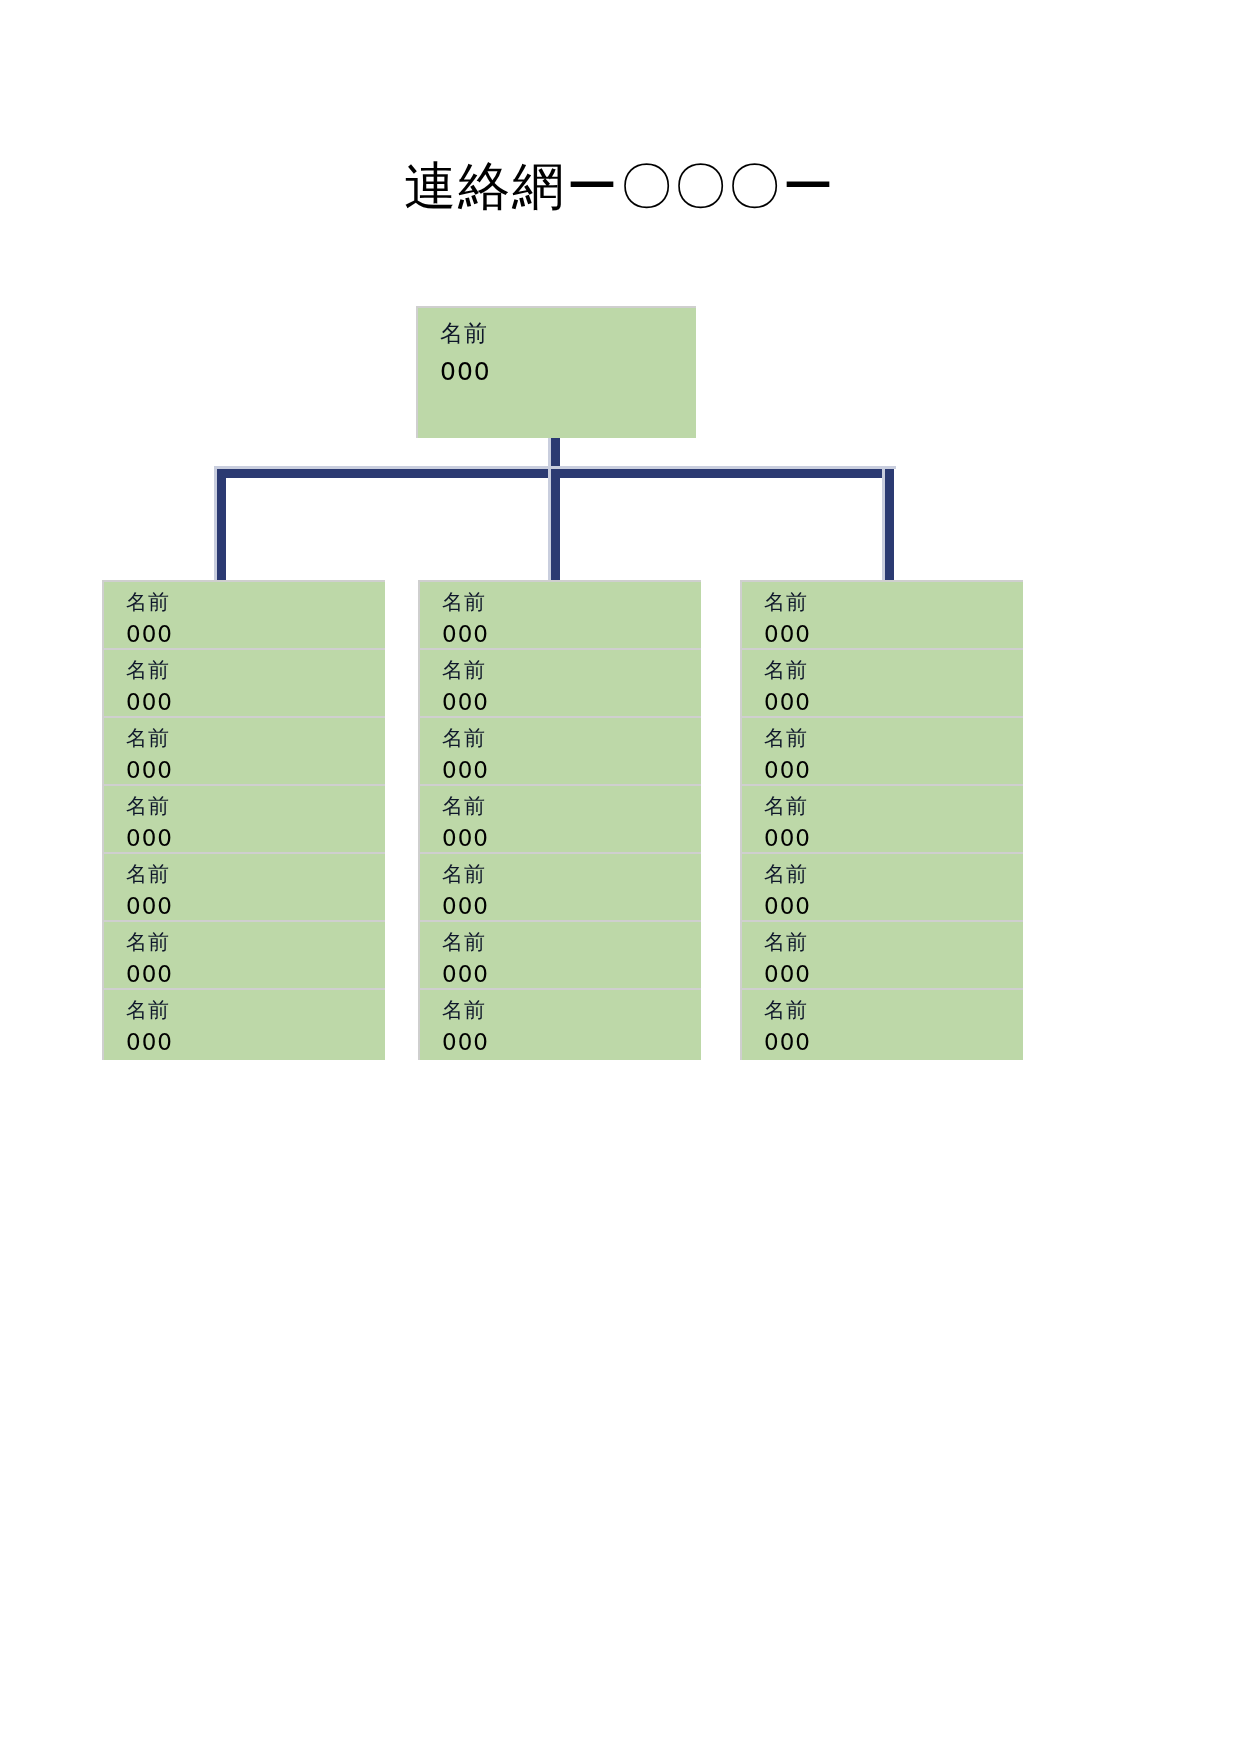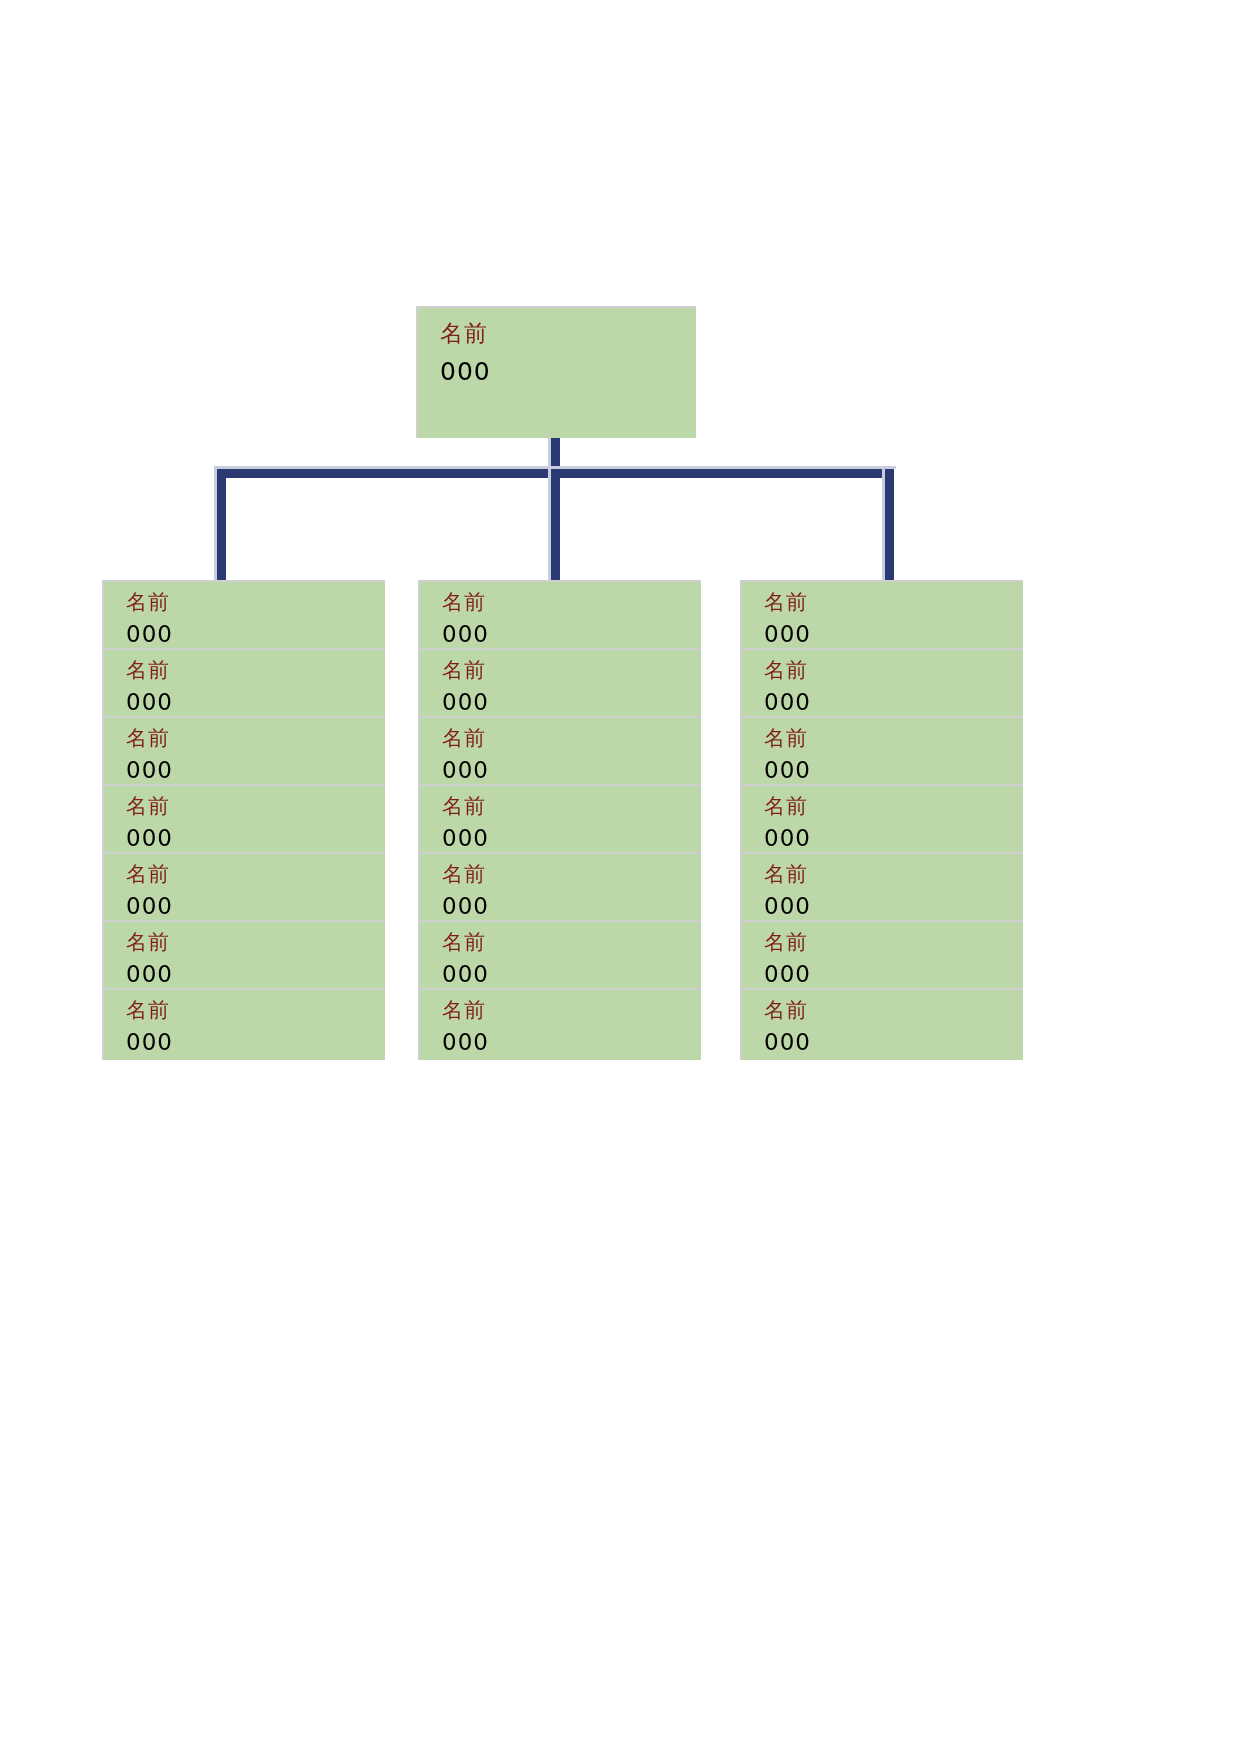--- a/index.html
+++ b/index.html
@@ -31,21 +31,21 @@
     background:#bdd8a8;
     box-sizing:border-box;
     border-top:2px solid #cfcfcf;
     border-left:2px solid #cfcfcf;
     padding:14px 0 0 22px;
     line-height:1.0;
   }
   .node .nm{
     display:block;
     font-size:23px;
-    color:#7f1d1d;
+    color:#0f172a;
     font-family:"DejaVu Sans","Liberation Sans",sans-serif;
     letter-spacing:1px;
     margin-bottom:14px;
   }
   .node .num{
     display:block;
     font-size:25px;
     color:#000;
     font-family:"DejaVu Sans","Liberation Sans",sans-serif;
     letter-spacing:1px;
@@ -60,20 +60,21 @@
   .hl{
     position:absolute;
     background:#c9cede;
   }
 </style>
 </head>
 <body>
 
 <div id="sheet">
 
+  <div class="title">連絡網ー〇〇〇ー</div>
 
   <div class="node" id="root-node" style="left:416px;top:306px;width:280px;height:132px;">
     <span class="nm">名前</span>
     <span class="num">000</span>
   </div>
 
   <div class="hl" style="left:548px;top:438px;width:3px;height:32px;"></div>
   <div class="conn" style="left:551px;top:438px;width:9px;height:32px;"></div>
 
   <div class="hl" style="left:214px;top:466px;width:682px;height:3px;"></div>

